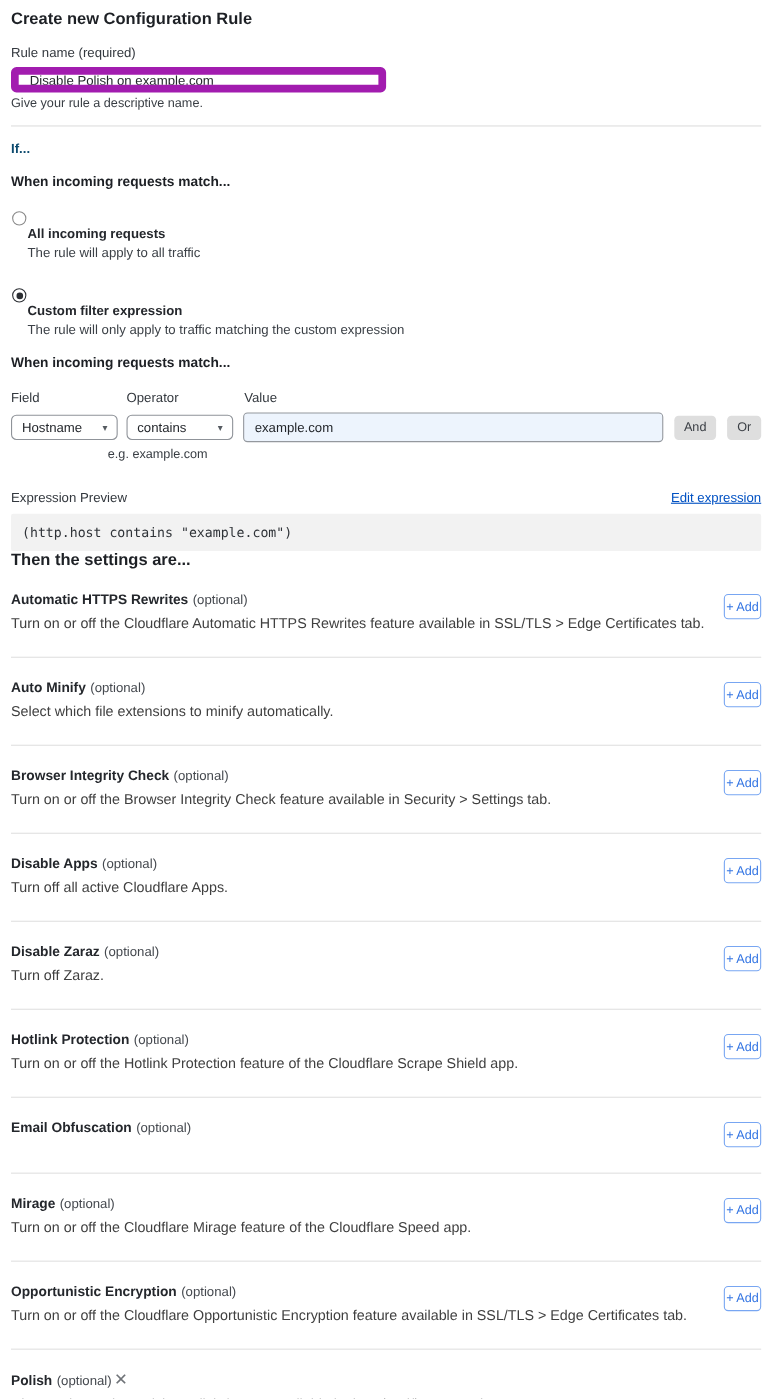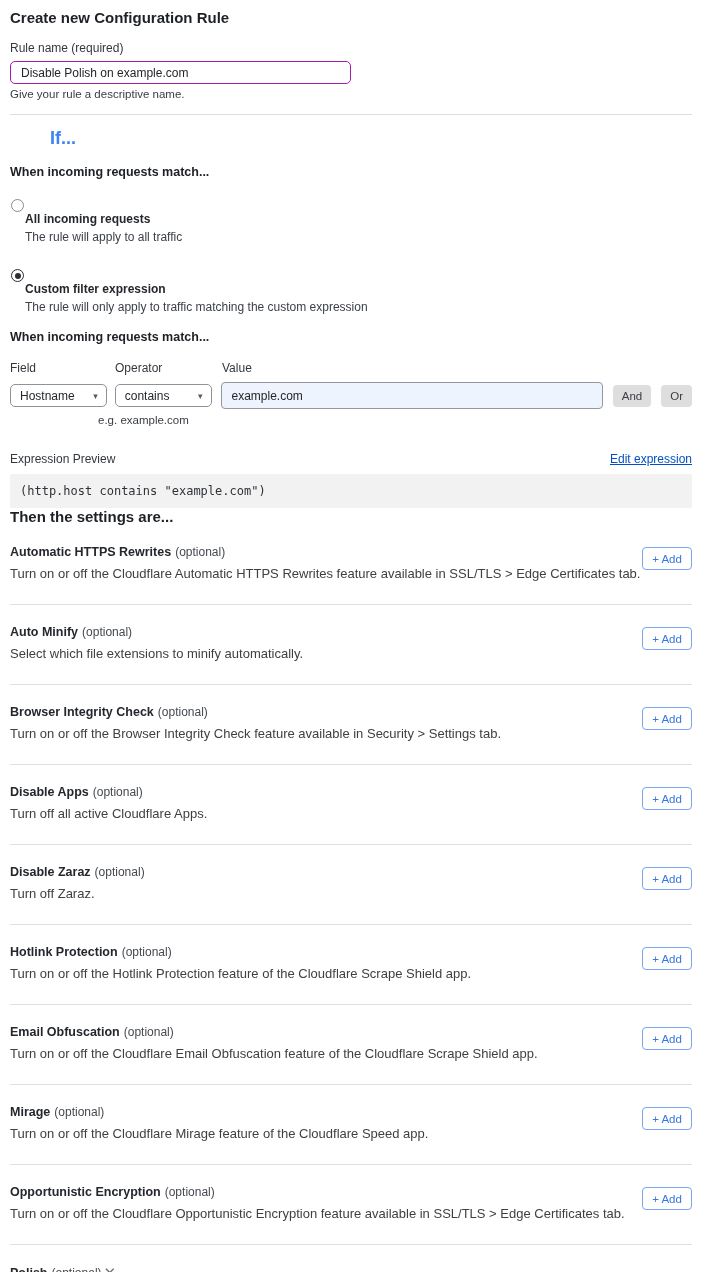--- a/index.html
+++ b/index.html
@@ -6,28 +6,28 @@
   html, body { width: 705px; height: 1272px; overflow: hidden; background: #ffffff; }
   body { font-family: "Liberation Sans", sans-serif; color: #21242a; }
   .page { padding: 9px 13px 0 10px; }
 
   .page-title { font-size: 15px; font-weight: bold; color: #1d2025; }
 
   .field-label { font-size: 12px; color: #33383e; display: block; }
   .rule-name-label { margin-top: 15px; }
   .rule-name-input {
     margin-top: 6px; width: 341px; height: 23px; font-family: "Liberation Sans", sans-serif;
-    font-size: 12px; color: #23262b; padding: 0 10px; border: 1px solid #a21caf;
+    font-size: 12px; color: #23262b; padding: 0 10px; border: 7px solid #a21caf;
     border-radius: 5px; background: #fff; outline: none; display: block;
   }
   .helper-text { font-size: 11.5px; color: #383d43; margin-top: 4px; }
 
   .divider { border: none; border-top: 1px solid #dedede; margin-top: 14px; }
 
-  .if-heading { font-size: 18px; font-weight: bold; margin-top: 13px; color: #3b82f6; margin-left: 40px; }
+  .if-heading { font-size: 12px; font-weight: bold; margin-top: 13px; color: #0c4a6e; }
   .match-heading { font-size: 12.5px; font-weight: bold; margin-top: 16px; color: #1d2025; }
 
   .radio-option { display: flex; margin-top: 19px; cursor: pointer; flex-direction: column; }
   .radio-option + .radio-option { margin-top: 24px; }
   .radio-circle {
     width: 13px; height: 13px; border-radius: 50%; border: 1px solid #8a8a8a;
     margin: 1px 0 0 1px; flex: 0 0 auto; position: relative; background: #fff;
   }
   .radio-circle.selected { border: 1.5px solid #2b2e33; }
   .radio-circle.selected::after {
@@ -73,21 +73,21 @@
   .then-heading { font-size: 15px; font-weight: bold; color: #1d2025; }
 
   .setting-row {
     display: flex; justify-content: space-between; align-items: flex-start;
     padding: 19px 0 23px; border-bottom: 1px solid #e0e0e0;
   }
   .setting-title { font-size: 12.5px; font-weight: bold; color: #24272c; line-height: 16px; }
   .optional { font-weight: normal; color: #45494f; margin-left: 4px; font-size: 12px; }
   .setting-desc { font-size: 13px; color: #404040; margin-top: 7px; line-height: 14px; }
   .add-btn {
-    flex: 0 0 auto; margin-top: 3px; width: 50px; height: 23px; background: #fff;
+    flex: 0 0 auto; margin-top: 3px; width: 34px; height: 23px; background: #fff;
     border: 1px solid #78a6f2; border-radius: 4px; color: #3576e3;
     font-family: "Liberation Sans", sans-serif; font-size: 11.5px; cursor: pointer;
   }
 
   .polish-section { padding-top: 20px; }
   .polish-head { display: flex; align-items: flex-start; }
   .close-icon { font-size: 15px; color: #6f7378; line-height: 12px; cursor: pointer; padding: 2px 2px; }
 </style>
 </head>
 <body>
@@ -197,21 +197,20 @@
     <div>
       <div class="setting-title"><span>Hotlink Protection</span><span class="optional">(optional)</span></div>
       <div class="setting-desc">Turn on or off the Hotlink Protection feature of the Cloudflare Scrape Shield app.</div>
     </div>
     <button class="add-btn">+ Add</button>
   </div>
 
   <div class="setting-row">
     <div>
       <div class="setting-title"><span>Email Obfuscation</span><span class="optional">(optional)</span></div>
-      <div class="setting-desc">Turn on or off the Cloudflare Email Obfuscation feature of the Cloudflare Scrape Shield app.</div>
     </div>
     <button class="add-btn">+ Add</button>
   </div>
 
   <div class="setting-row">
     <div>
       <div class="setting-title"><span>Mirage</span><span class="optional">(optional)</span></div>
       <div class="setting-desc">Turn on or off the Cloudflare Mirage feature of the Cloudflare Speed app.</div>
     </div>
     <button class="add-btn">+ Add</button>

